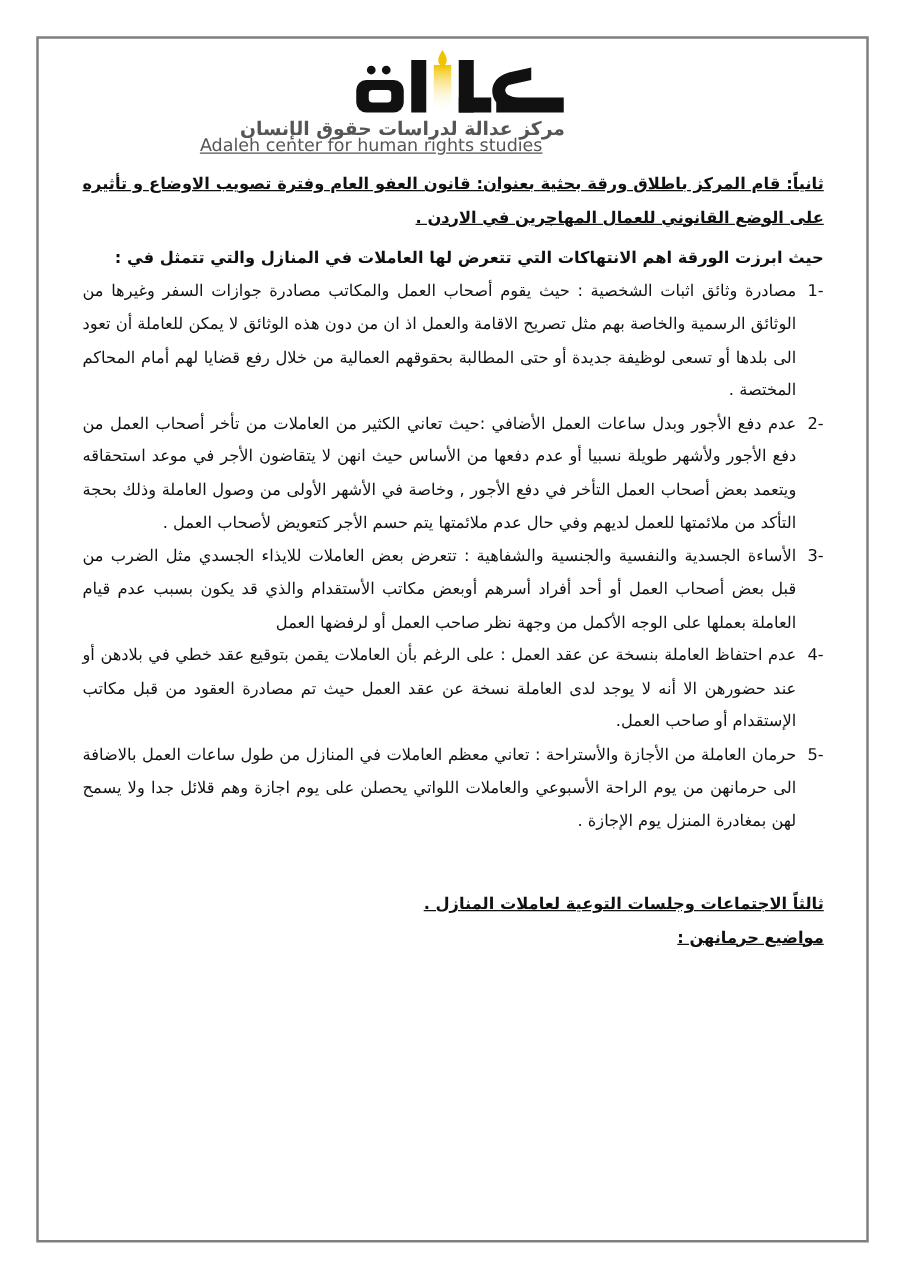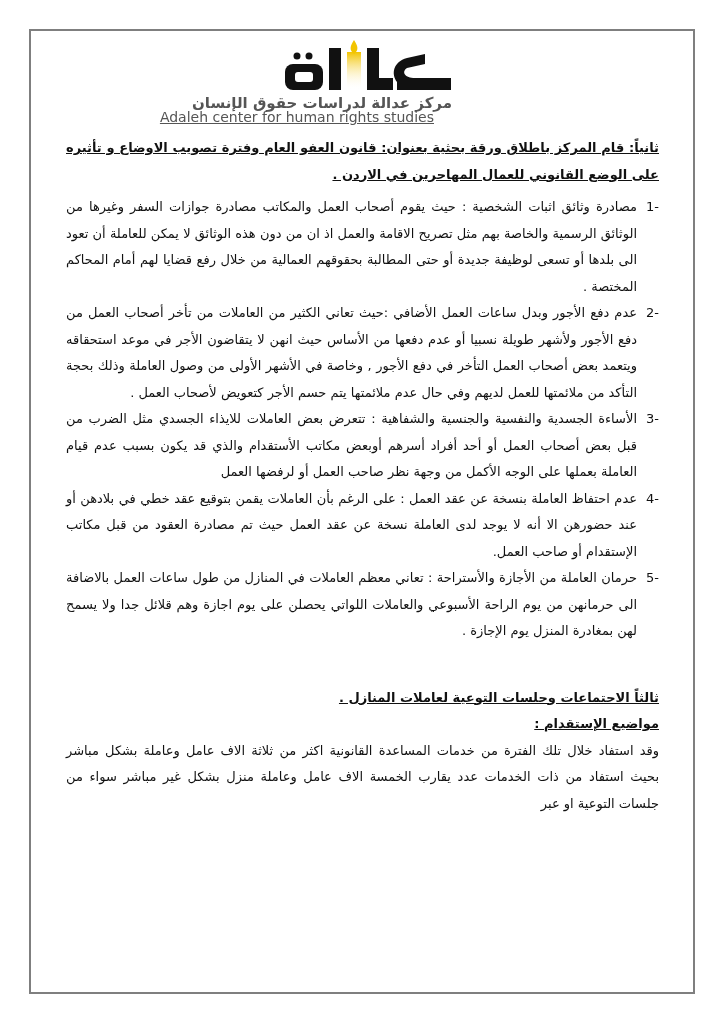--- a/index.html
+++ b/index.html
@@ -47,20 +47,21 @@
 
     <path d="M122 52 L176 52 L176 40 L140 40 C130 40 126 34 132 30 L150 26 L150 16 L132 20 C118 24 116 36 122 44 Z" fill="#111"></path>
   </svg>
   <div class="logo-ar">مركز عدالة لدراسات حقوق الإنسان</div>
   <div class="logo-en">Adaleh center for human rights studies</div>
 </div>
 
 <div class="content">
   <p class="heading">ثانياً: قام المركز  باطلاق ورقة بحثية بعنوان: قانون العفو العام وفترة تصويب الاوضاع و تأثيره على الوضع القانوني للعمال المهاجرين في الاردن .</p>
   <div class="gap-sm"></div>
+  <p class="bold">حيث ابرزت الورقة اهم الانتهاكات التي تتعرض لها العاملات في المنازل والتي تتمثل في :</p>
 
   <div class="item">
     <span class="num">-1</span>
     <span>مصادرة وثائق اثبات الشخصية : حيث يقوم أصحاب العمل والمكاتب  مصادرة جوازات السفر وغيرها من الوثائق الرسمية والخاصة بهم مثل تصريح الاقامة والعمل اذ ان من دون هذه الوثائق لا يمكن للعاملة أن تعود الى بلدها أو تسعى لوظيفة جديدة أو حتى المطالبة بحقوقهم العمالية من خلال رفع قضايا لهم أمام المحاكم المختصة .</span>
   </div>
   <div class="item">
     <span class="num">-2</span>
     <span>عدم دفع الأجور وبدل ساعات العمل الأضافي :حيث تعاني الكثير من العاملات من تأخر أصحاب  العمل من دفع الأجور ولأشهر طويلة نسبيا أو عدم دفعها من الأساس حيث انهن لا يتقاضون الأجر في موعد استحقاقه ويتعمد بعض أصحاب العمل التأخر في دفع الأجور , وخاصة في الأشهر الأولى من وصول العاملة وذلك بحجة التأكد من ملائمتها للعمل لديهم وفي حال عدم ملائمتها يتم حسم الأجر كتعويض لأصحاب العمل .</span>
   </div>
   <div class="item">
@@ -71,15 +72,14 @@
     <span class="num">-4</span>
     <span>عدم احتفاظ العاملة بنسخة عن عقد العمل : على الرغم بأن العاملات يقمن بتوقيع عقد خطي في بلادهن أو عند حضورهن الا أنه لا يوجد لدى العاملة نسخة عن عقد العمل حيث تم مصادرة العقود من قبل مكاتب الإستقدام أو صاحب العمل.</span>
   </div>
   <div class="item">
     <span class="num">-5</span>
     <span>حرمان العاملة من الأجازة والأستراحة : تعاني معظم العاملات في المنازل من طول ساعات العمل بالاضافة الى حرمانهن من يوم الراحة الأسبوعي والعاملات اللواتي يحصلن على يوم اجازة وهم قلائل جدا ولا يسمح لهن بمغادرة المنزل يوم الإجازة .</span>
   </div>
 
   <div class="gap-lg"></div>
   <p class="heading">ثالثاً  الاجتماعات وجلسات التوعية لعاملات المنازل .</p>
-  <p class="heading">مواضيع الإستقدام :</p>
-  <p>وقد استفاد خلال تلك الفترة من خدمات المساعدة القانونية اكثر من ثلاثة الاف عامل وعاملة بشكل مباشر بحيث استفاد من ذات الخدمات عدد يقارب  الخمسة الاف عامل وعاملة منزل بشكل غير مباشر سواء من جلسات التوعية او عبر</p>
+  <p class="heading">مواضيع حرمانهن :</p>
 </div>
 
 </body></html>

